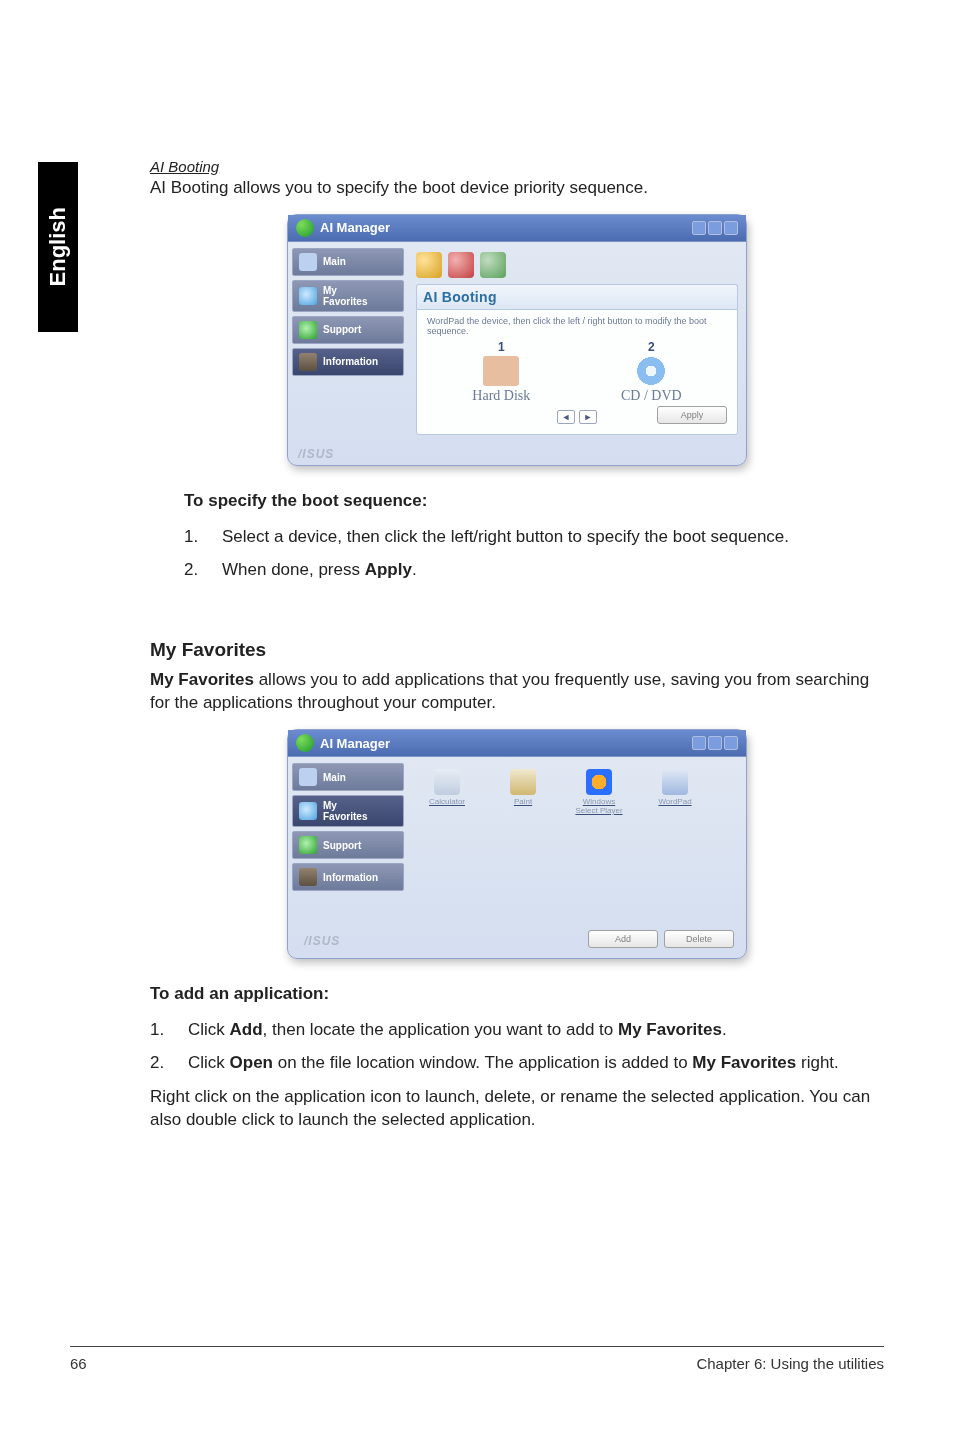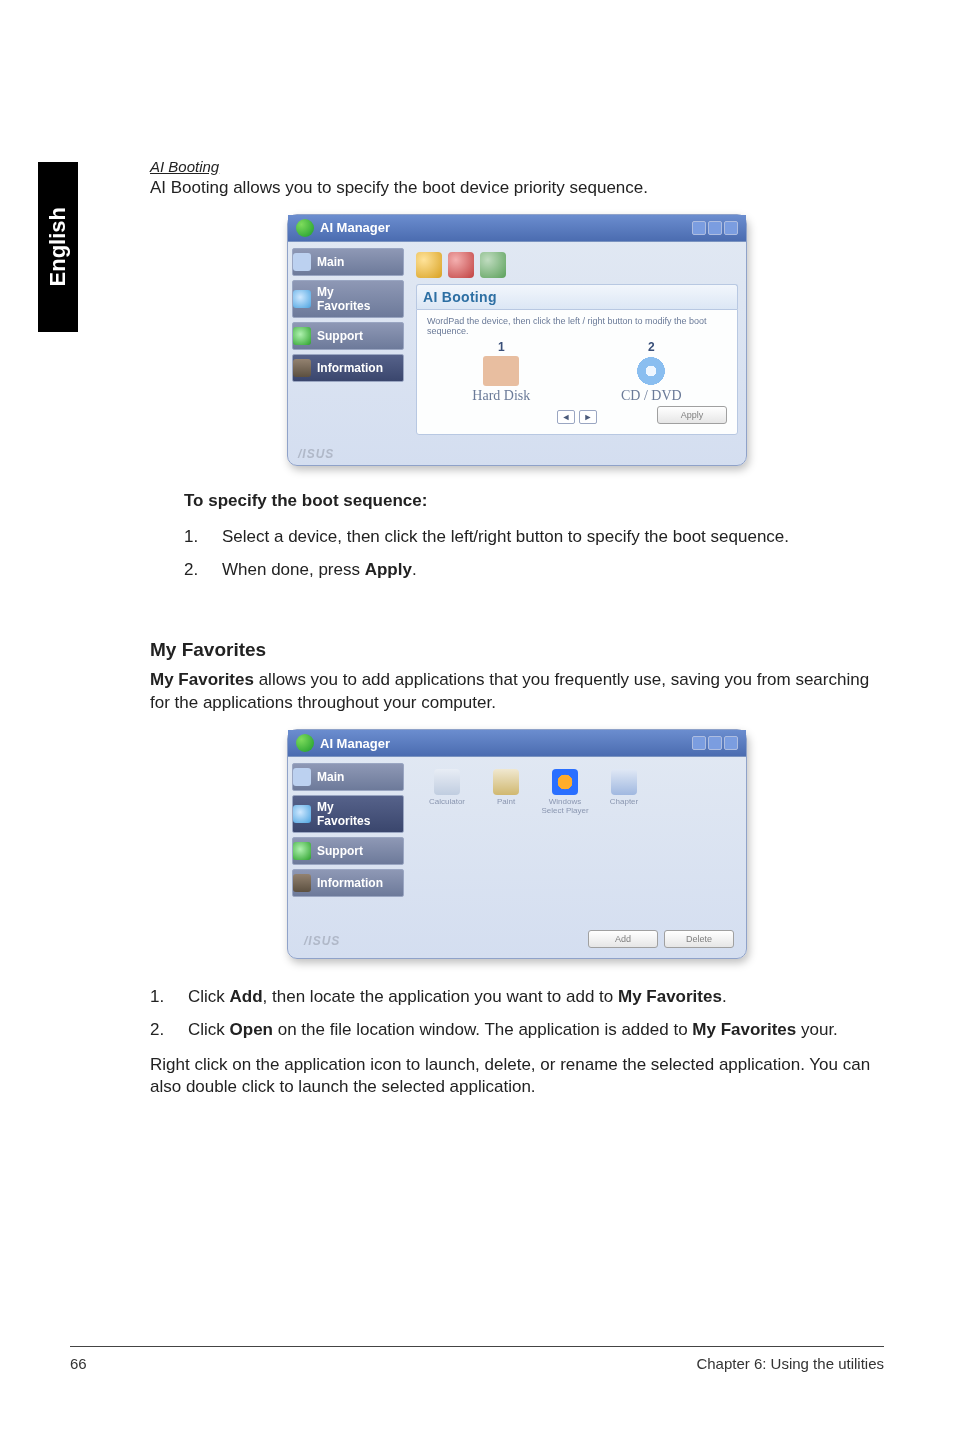--- a/index.html
+++ b/index.html
@@ -87,23 +87,23 @@
   }
   .ai-body {
     display: flex;
   }
   .ai-sidebar {
     width: 120px;
     padding: 6px 4px;
   }
   .ai-sidebar .sb-item {
     display:flex;align-items:center;gap:6px;
-    padding:4px 0;margin-bottom:4px;
+    padding:4px 6px;margin-bottom:4px;
     background: linear-gradient(#8e98b5,#6d7a9a);
-    border-radius:2px;color:#fff;font-weight:bold;font-size:12px;
+    border-radius:2px;color:#fff;font-weight:bold;font-size:10px;
     border:1px solid #9aa6c2;
   }
   .ai-sidebar .sb-item.selected { background: linear-gradient(#56628a,#3a466d); }
   .sb-icon { width:18px;height:18px;background:#bcd1f0;border-radius:3px;display:inline-block;}
   .sb-icon.globe { background: radial-gradient(circle at 40% 40%, #cfe8ff, #4aa3e0);}
   .sb-icon.supp { background: radial-gradient(circle at 40% 40%, #b0f2b0, #2aa02a);}
   .sb-icon.info { background: linear-gradient(#938270,#5c5040);}
   .ai-main {
     flex:1;
     padding: 10px 8px 8px 8px;
@@ -133,21 +133,21 @@
   .boot-col .lbl{font-size:14px;color:#6a7a98;font-family:Liberation Serif, serif;}
   .ai-footer{display:flex;justify-content:center;align-items:center;gap:4px;margin-top:6px;}
   .ai-footer .arrow{width:18px;height:14px;background:#fff;border:1px solid #9aa6c2;border-radius:2px;text-align:center;font-size:9px;line-height:12px;color:#4a5a7a;}
   .ai-apply{float:right;width:70px;height:18px;background:linear-gradient(#fff,#e6e6e6);border:1px solid #a0a0a0;border-radius:3px;font-size:9px;text-align:center;line-height:16px;color:#808080;margin-top:-18px;margin-right:0;}
   .ai-brand {
     padding:4px 10px;color:#b0b8c8;font-size:12px;font-weight:bold;font-style:italic;letter-spacing:1px;
   }
 
   .fav-main {
     flex:1;padding:12px;
-    display:flex;gap:5px;align-items:flex-start;
+    display:flex;gap:22px;align-items:flex-start;text-decoration:underline;
   }
   .fav-item {display:flex;flex-direction:column;align-items:center;gap:3px;width:54px;}
   .fav-item .fi-icon{width:26px;height:26px;background:#bcd1f0;border-radius:4px;}
   .fav-item .lbl{font-size:8px;color:#8a96b0;text-align:center;line-height:1.1;}
   .fi-icon.calc{background:linear-gradient(#e8edf5,#c0cde0);}
   .fi-icon.paint{background:linear-gradient(#f0e8d0,#d0b870);}
   .fi-icon.wmp{background:radial-gradient(circle at 50% 50%, #ffad2a 40%, #2a6fff 41%);}
   .fi-icon.wp{background:linear-gradient(#e0e8f5,#a0b8e0);}
   .ai-bottombtns{position:absolute;right:12px;bottom:10px;display:flex;gap:6px;}
   .ai-bottombtns div{width:70px;height:18px;background:linear-gradient(#fff,#e6e6e6);border:1px solid #a0a0a0;border-radius:3px;font-size:9px;text-align:center;line-height:16px;color:#808080;}
@@ -315,40 +315,41 @@
               <span class="fi-icon paint"></span>
               <span class="lbl">Paint</span>
             </div>
           <div class="fav-item">
               <span class="fi-icon wmp"></span>
               <span class="lbl" style="white-space:pre;">Windows
 Select Player</span>
             </div>
           <div class="fav-item">
               <span class="fi-icon wp"></span>
-              <span class="lbl">Chapter</span>
+              <span class="lbl">WordPad</span>
             </div>
         </div>
       </div>
       <div class="ai-bottombtns">
         <div>Add</div>
         <div>Delete</div>
       </div>
       <div class="ai-brand" style="position:absolute;left:6px;bottom:6px;">/ISUS</div>
     </div>
   </div>
 
+  <p class="body-text bold">To add an application:</p>
   <ol class="steps" style="padding-left:0;">
     <li>
       <span class="n">1.</span>
       <span><span>Click </span><span class="bold">Add</span><span>, then locate the application you want to add to </span><span class="bold">My Favorites</span><span>.</span></span>
     </li>
     <li>
       <span class="n">2.</span>
-      <span><span>Click </span><span class="bold">Open</span><span> on the file location window. The application is added to </span><span class="bold">My Favorites</span><span> your.</span></span>
+      <span><span>Click </span><span class="bold">Open</span><span> on the file location window. The application is added to </span><span class="bold">My Favorites</span><span> right.</span></span>
     </li>
   </ol>
 
   <p class="body-text" style="margin-top:10px;">Right click on the application icon to launch, delete, or rename the selected application. You can also double click to launch the selected application.</p>
 
 </div>
 
 <div class="footer">
   <span>66</span>
   <span>Chapter 6: Using the utilities</span>

